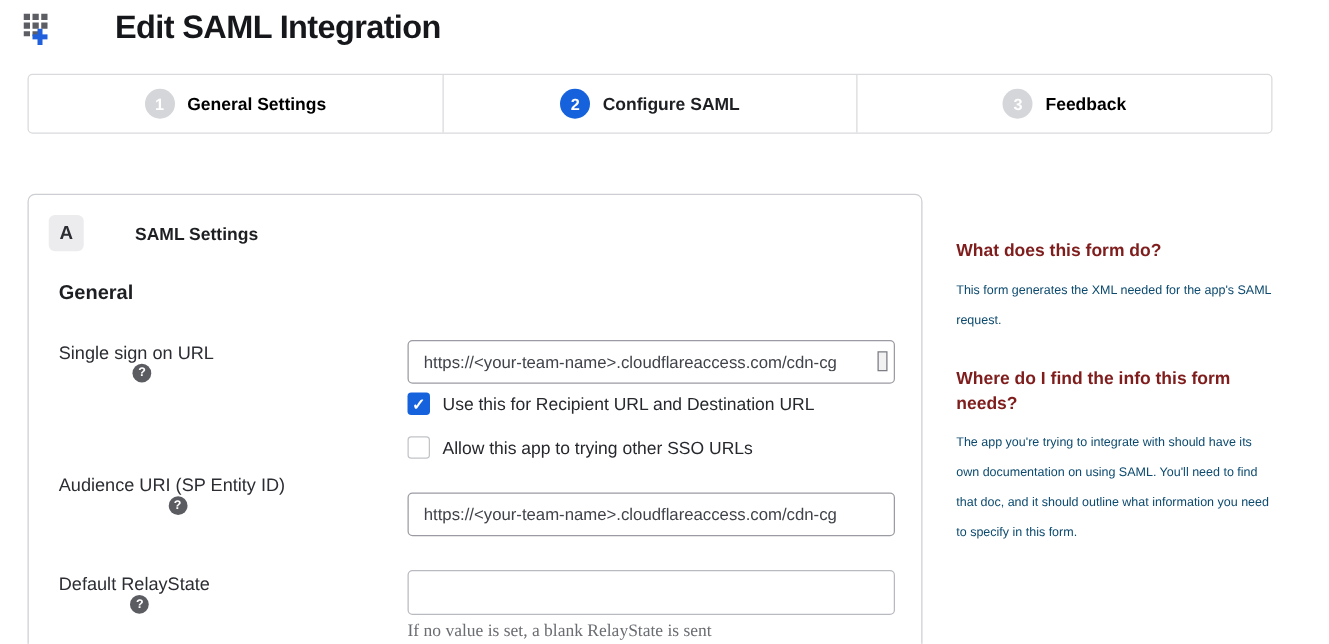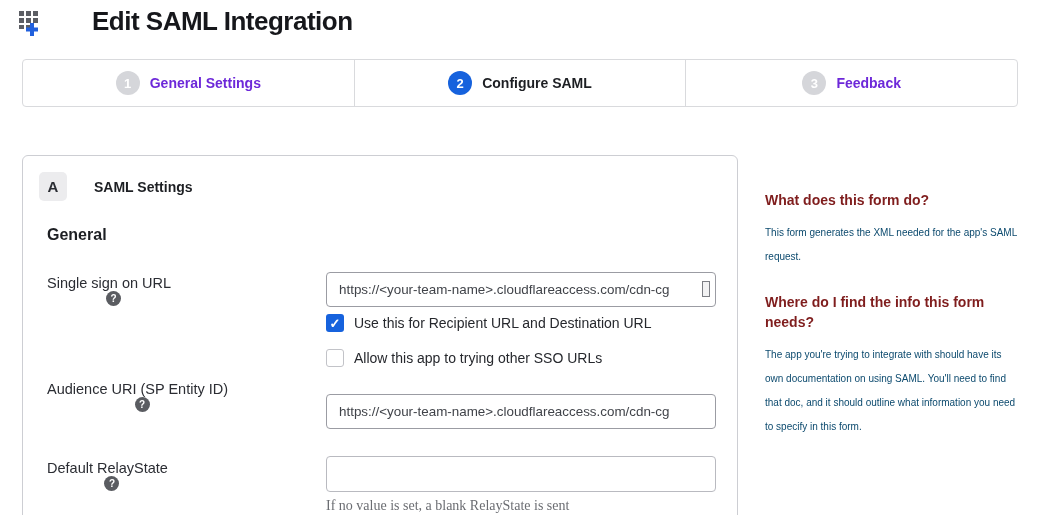--- a/index.html
+++ b/index.html
@@ -14,32 +14,32 @@
 
   
   .steps-bar { position:absolute; left:22px; top:59px; width:996px; height:48px;
                border:1px solid #d9dadd; border-radius:4px; display:flex; background:#fff; }
   .step { flex:1 1 0; display:flex; align-items:center; justify-content:center; gap:10px;
           cursor:default; }
   .step + .step { border-left:1px solid #d9dadd; }
   .step-circle { width:24px; height:24px; border-radius:50%; display:flex; align-items:center;
                  justify-content:center; font-size:13px; font-weight:700; color:#ffffff;
                  background:#d5d6da; flex:none; }
-  .step-label { font-size:14px; font-weight:700; color:#6d28d9; }
+  .step-label { font-size:14px; font-weight:700; color:#000000; }
   .step.active .step-circle { background:#1662dd; }
   .step.active .step-label { color:#1d1f23; }
 
   
   .panel { position:absolute; left:22px; top:155px; width:716px; height:380px;
            border:1px solid #cdced3; border-radius:6px; background:#fff; }
   .section-head { position:absolute; left:16px; top:16px; display:flex; align-items:center; }
   .section-badge { width:28px; height:29px; border-radius:5px; background:#ececee;
                    display:flex; align-items:center; justify-content:center;
                    font-size:15px; font-weight:700; color:#2b2d33; }
-  .section-title { margin-left:27px; font-size:14px; font-weight:700; color:#1d1f23; }
+  .section-title { margin-left:41px; font-size:14px; font-weight:700; color:#1d1f23; }
   .group-heading { position:absolute; left:24px; top:70px; font-size:16px; font-weight:700; }
 
   .field-label { position:absolute; left:24px; font-size:14.5px; color:#2b2d33;
                  display:flex; align-items:center;flex-direction:column; }
   .help-icon { width:15px; height:15px; border-radius:50%; background:#5a5c61; color:#fff;
                font-size:10px; font-weight:700; display:inline-flex; align-items:center;
                justify-content:center; margin-left:9px; cursor:pointer; flex:none; }
   .text-input { position:absolute; left:303px; width:390px; height:35px;
                 border:1px solid #9b9ca3; border-radius:4px; padding:0 12px;
                 font-family:"Liberation Sans", sans-serif; font-size:13.4px; color:#404349;

